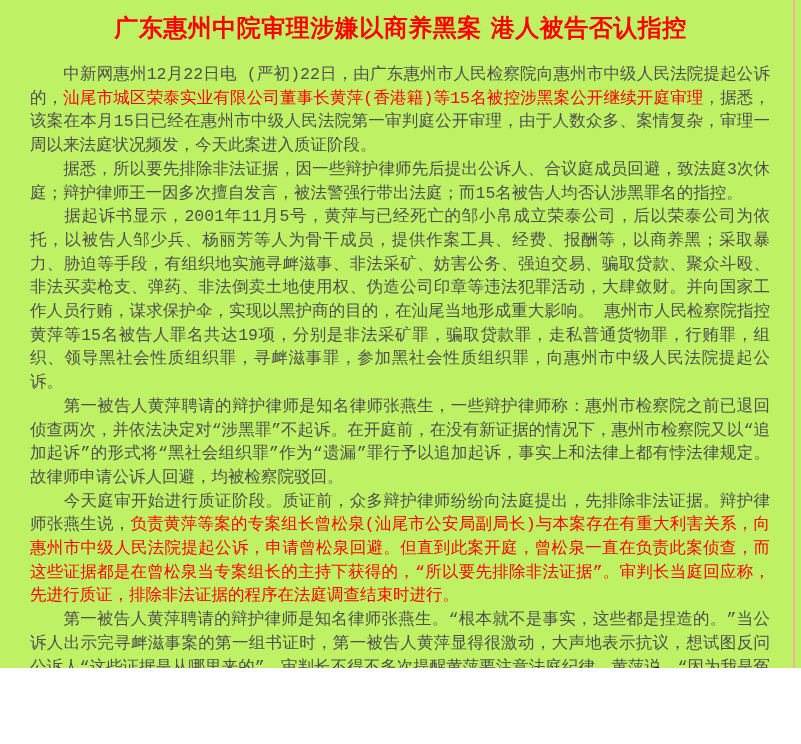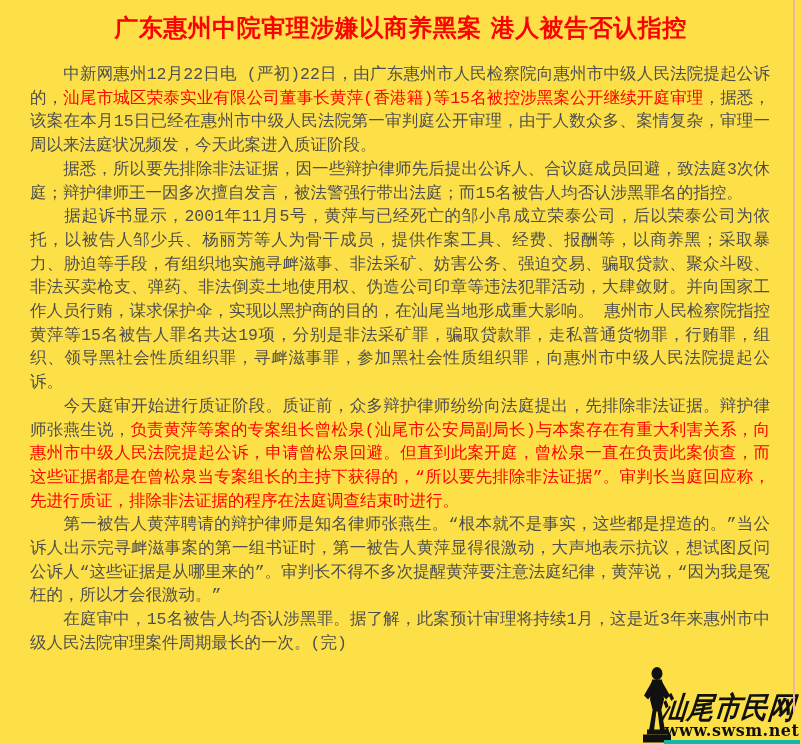--- a/index.html
+++ b/index.html
@@ -3,22 +3,22 @@
 <meta charset="utf-8">
 <style>
   :root{
     --c-red:#ff0000;
     --c-body:#4f4f4f;
     --c-border:#f1b1a3;
   }
   html,body{margin:0;padding:0;background:#ffffff;}
   .page{
     position:relative;
-    width:801px;height:744px;
-    background:#fde047;
+    width:801px;height:668px;
+    background:#bef264;
     overflow:hidden;
     font-family:"DejaVu Sans","Liberation Sans",sans-serif;
   }
   .page-border-right{
     position:absolute;top:0;right:6px;width:2px;height:712px;
     background:var(--c-border,#f1b1a3);
   }
   h1.article-title{
     margin:13px 30px 20px 30px;
     font-size:24px;line-height:30px;
@@ -69,20 +69,21 @@
 <body>
 
 <div class="page">
 
   <h1 class="article-title">广东惠州中院审理涉嫌以商养黑案 港人被告否认指控</h1>
 
   <div class="article-body">
       <p class="para"><span class="seg">　　中新网惠州12月22日电 (严初)22日，由广东惠州市人民检察院向惠州市中级人民法院提起公诉的，</span><span class="seg red">汕尾市城区荣泰实业有限公司董事长黄萍(香港籍)等15名被控涉黑案公开继续开庭审理</span><span class="seg">，据悉，该案在本月15日已经在惠州市中级人民法院第一审判庭公开审理，由于人数众多、案情复杂，审理一周以来法庭状况频发，今天此案进入质证阶段。</span></p>
       <p class="para"><span class="seg">　　据悉，所以要先排除非法证据，因一些辩护律师先后提出公诉人、合议庭成员回避，致法庭3次休庭；辩护律师王一因多次擅自发言，被法警强行带出法庭；而15名被告人均否认涉黑罪名的指控。</span></p>
       <p class="para"><span class="seg">　　据起诉书显示，2001年11月5号，黄萍与已经死亡的邹小帛成立荣泰公司，后以荣泰公司为依托，以被告人邹少兵、杨丽芳等人为骨干成员，提供作案工具、经费、报酬等，以商养黑；采取暴力、胁迫等手段，有组织地实施寻衅滋事、非法采矿、妨害公务、强迫交易、骗取贷款、聚众斗殴、非法买卖枪支、弹药、非法倒卖土地使用权、伪造公司印章等违法犯罪活动，大肆敛财。并向国家工作人员行贿，谋求保护伞，实现以黑护商的目的，在汕尾当地形成重大影响。 惠州市人民检察院指控黄萍等15名被告人罪名共达19项，分别是非法采矿罪，骗取贷款罪，走私普通货物罪，行贿罪，组织、领导黑社会性质组织罪，寻衅滋事罪，参加黑社会性质组织罪，向惠州市中级人民法院提起公诉。</span></p>
+      <p class="para"><span class="seg">　　第一被告人黄萍聘请的辩护律师是知名律师张燕生，一些辩护律师称：惠州市检察院之前已退回侦查两次，并依法决定对“涉黑罪”不起诉。在开庭前，在没有新证据的情况下，惠州市检察院又以“追加起诉”的形式将“黑社会组织罪”作为“遗漏”罪行予以追加起诉，事实上和法律上都有悖法律规定。故律师申请公诉人回避，均被检察院驳回。</span></p>
       <p class="para"><span class="seg">　　今天庭审开始进行质证阶段。质证前，众多辩护律师纷纷向法庭提出，先排除非法证据。辩护律师张燕生说，</span><span class="seg red">负责黄萍等案的专案组长曾松泉(汕尾市公安局副局长)与本案存在有重大利害关系，向惠州市中级人民法院提起公诉，申请曾松泉回避。但直到此案开庭，曾松泉一直在负责此案侦查，而这些证据都是在曾松泉当专案组长的主持下获得的，“所以要先排除非法证据”。审判长当庭回应称，先进行质证，排除非法证据的程序在法庭调查结束时进行。</span></p>
       <p class="para"><span class="seg">　　第一被告人黄萍聘请的辩护律师是知名律师张燕生。“根本就不是事实，这些都是捏造的。”当公诉人出示完寻衅滋事案的第一组书证时，第一被告人黄萍显得很激动，大声地表示抗议，想试图反问公诉人“这些证据是从哪里来的”。审判长不得不多次提醒黄萍要注意法庭纪律，黄萍说，“因为我是冤枉的，所以才会很激动。”</span></p>
       <p class="para"><span class="seg">　　在庭审中，15名被告人均否认涉黑罪。据了解，此案预计审理将持续1月，这是近3年来惠州市中级人民法院审理案件周期最长的一次。(完)</span></p>
     </div>
 
   <div class="watermark">
     <svg class="wm-person" viewBox="0 0 34 76" xmlns="http://www.w3.org/2000/svg">
       <g fill="#111111">
         <ellipse cx="17" cy="7" rx="5.5" ry="6.5"></ellipse>
         <path d="M12,13 L22,13 L24,33 L21,45 L13,45 L10,33 Z"></path>

